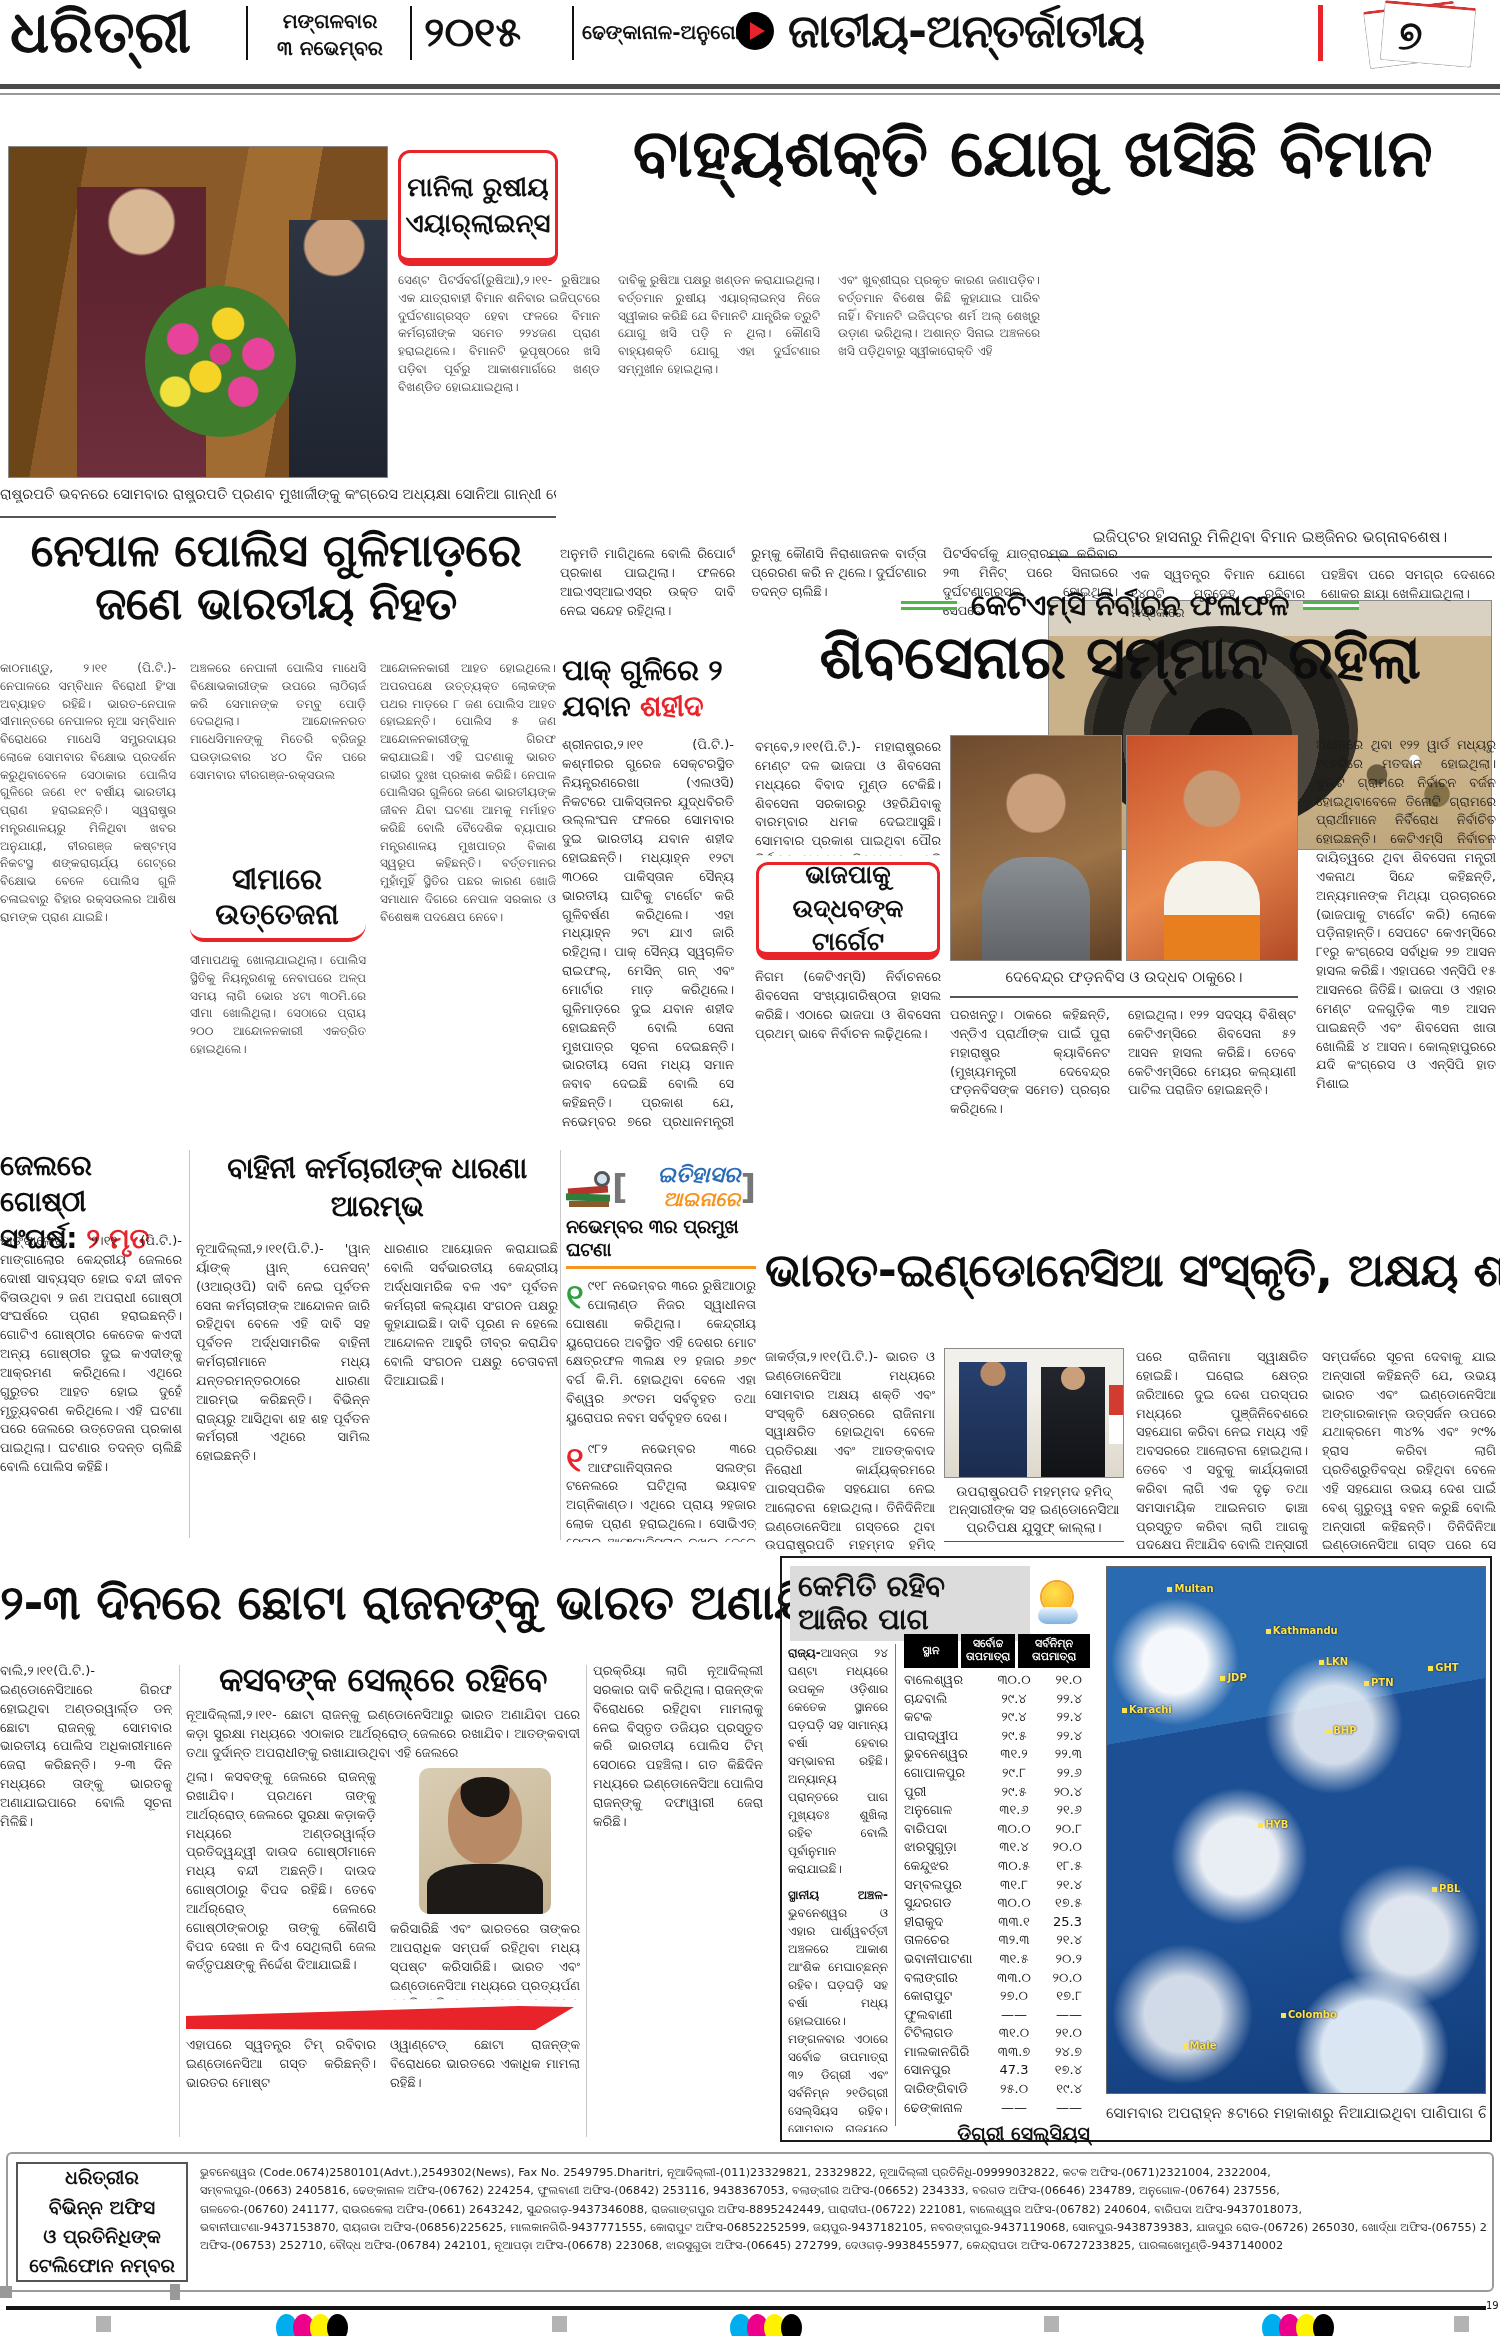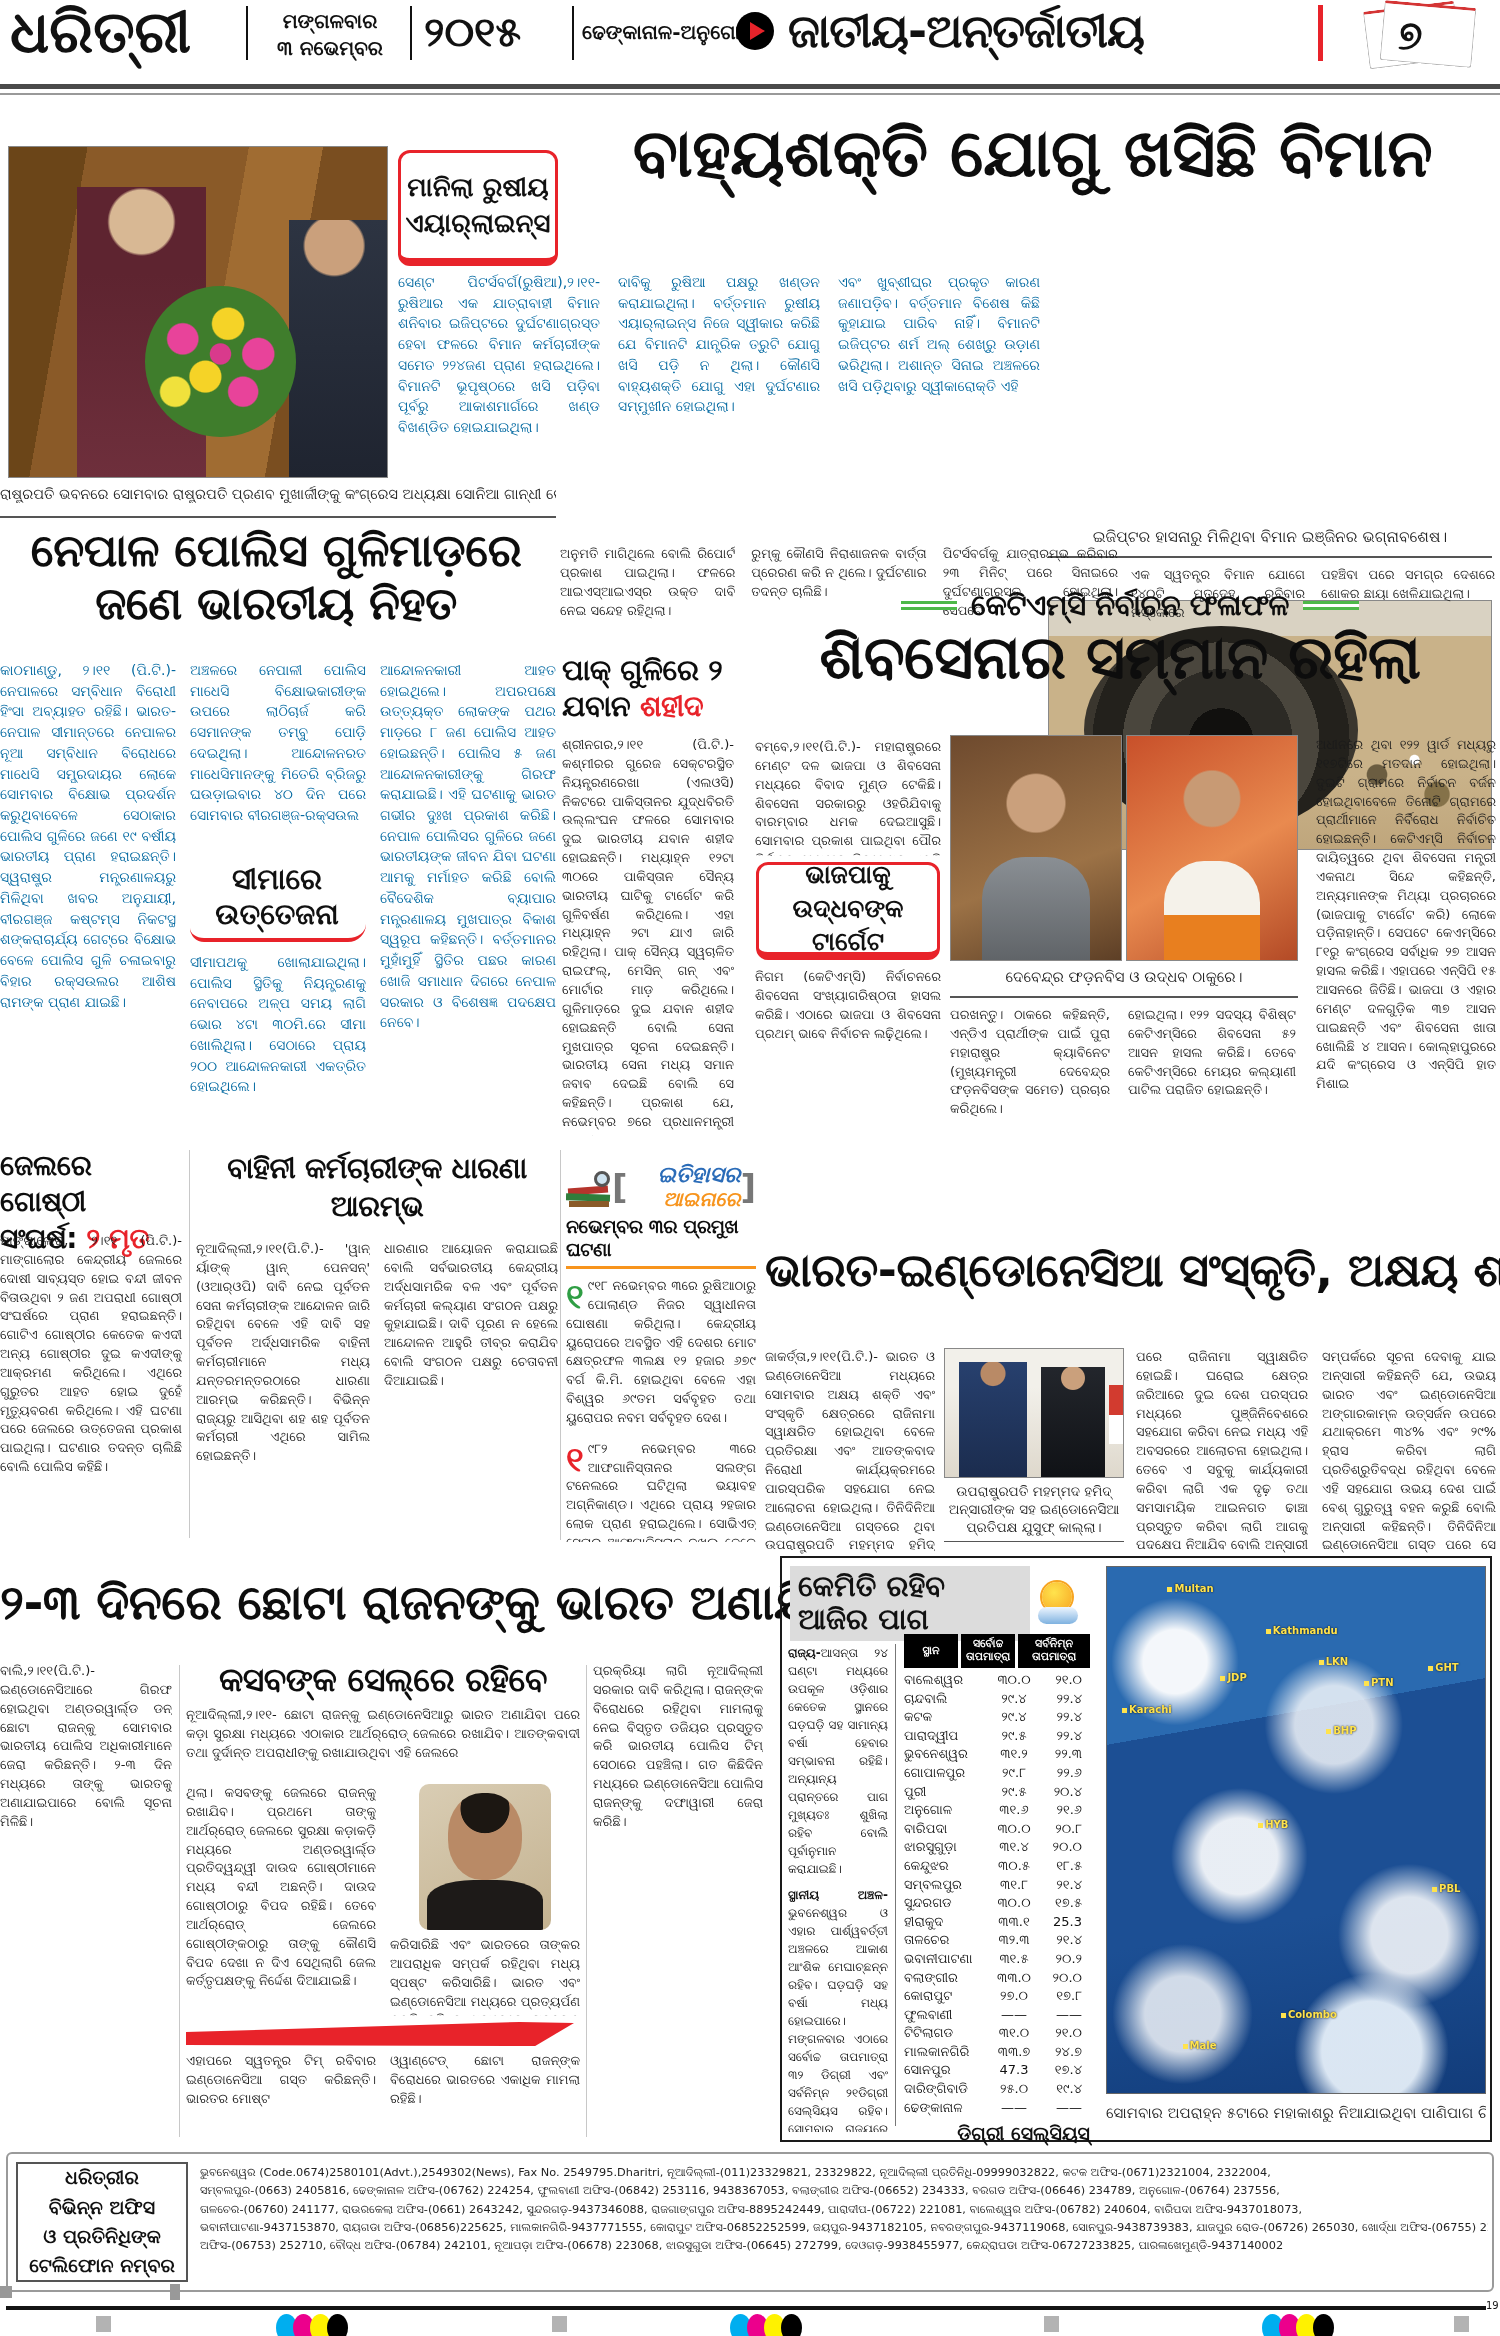--- a/index.html
+++ b/index.html
@@ -1,20 +1,20 @@
 <!DOCTYPE html>
 <html><head>
 <meta charset="utf-8">
 <style>
   *{margin:0;padding:0;box-sizing:border-box}
   html,body{background:#e9e9e9}
   #page{position:relative;width:1500px;height:2336px;background:#fff;margin:0 auto;
         font-family:"DejaVu Sans","Liberation Sans",sans-serif;color:#111;overflow:hidden}
   .abs{position:absolute}
-  .bt{font-size:14px;line-height:1.48;text-align:justify;color:#0369a1;overflow:hidden}
+  .bt{font-size:12px;line-height:1.48;text-align:justify;color:#404040;overflow:hidden}
   .bts{font-size:13px;line-height:1.45;text-align:justify;color:#1b1b1b;overflow:hidden}
   .cols{display:flex;overflow:hidden}
   .cols>div{flex:1;min-width:0}
   .hl{font-weight:bold;color:#0d0d0d;letter-spacing:-.5px}
   .center{text-align:center}
   .red{color:#e8232a}.green{color:#2f9e44}
   .vr{position:absolute;width:1px;background:#c8c8c8}
   .hrule{position:absolute;background:#555}
   .caption{font-size:15px;color:#222;text-align:center;overflow:hidden;white-space:nowrap}
   
@@ -276,21 +276,21 @@
   </div>
   <div class="abs bts" style="left:1136px;top:1348px;width:172px;height:208px">ପରେ ରାଜିନାମା ସ୍ୱାକ୍ଷରିତ ହୋଇଛି। ଘରୋଇ କ୍ଷେତ୍ର ଜରିଆରେ ଦୁଇ ଦେଶ ପରସ୍ପର ମଧ୍ୟରେ ପୁଞ୍ଜିନିବେଶରେ ସହଯୋଗ କରିବା ନେଇ ମଧ୍ୟ ଏହି ଅବସରରେ ଆଲୋଚନା ହୋଇଥିଲା। ତେବେ ଏ ସବୁକୁ କାର୍ଯ୍ୟକାରୀ କରିବା ଲାଗି ଏକ ଦୃଢ଼ ତଥା ସମସାମୟିକ ଆଇନଗତ ଢାଞ୍ଚା ପ୍ରସ୍ତୁତ କରିବା ଲାଗି ଆଗକୁ ପଦକ୍ଷେପ ନିଆଯିବ ବୋଲି ଅନ୍‌ସାରୀ ଗଣମାଧ୍ୟମ ସମ୍ମୁଖରେ ସୂଚନା ଦେଇଛନ୍ତି। ସ୍ୱାକ୍ଷରିତ ଚୁକ୍ତି</div>
   <div class="abs bts" style="left:1322px;top:1348px;width:174px;height:208px">ସମ୍ପର୍କରେ ସୂଚନା ଦେବାକୁ ଯାଇ ଅନ୍‌ସାରୀ କହିଛନ୍ତି ଯେ, ଉଭୟ ଭାରତ ଏବଂ ଇଣ୍ଡୋନେସିଆ ଅଙ୍ଗାରକାମ୍ଳ ଉତ୍ସର୍ଜନ ଉପରେ ଯଥାକ୍ରମେ ୩୪% ଏବଂ ୨୯% ହ୍ରାସ କରିବା ଲାଗି ପ୍ରତିଶ୍ରୁତିବଦ୍ଧ ରହିଥିବା ବେଳେ ଏହି ସହଯୋଗ ଉଭୟ ଦେଶ ପାଇଁ ବେଶ୍ ଗୁରୁତ୍ୱ ବହନ କରୁଛି ବୋଲି ଅନ୍‌ସାରୀ କହିଛନ୍ତି। ତିନିଦିନିଆ ଇଣ୍ଡୋନେସିଆ ଗସ୍ତ ପରେ ସେ ନଭେମ୍ବର ୪ ଏବଂ ୫ରେ ବ୍ରୁନେଇ ଗସ୍ତ କରିବେ।</div>
 
   <div class="abs hl center" style="left:0;top:1574px;width:762px;font-size:48px;white-space:nowrap">୨-୩ ଦିନରେ ଛୋଟା ରାଜନଙ୍କୁ ଭାରତ ଅଣାଯିବ</div>
   <div class="abs bts" style="left:0;top:1662px;width:172px;height:480px">ବାଲି,୨।୧୧(ପି.ଟି.)- ଇଣ୍ଡୋନେସିଆରେ ଗିରଫ ହୋଇଥିବା ଅଣ୍ଡରୱାର୍ଲ୍ଡ ଡନ୍ ଛୋଟା ରାଜନ୍‌କୁ ସୋମବାର ଭାରତୀୟ ପୋଲିସ ଅଧିକାରୀମାନେ ଜେରା କରିଛନ୍ତି। ୨-୩ ଦିନ ମଧ୍ୟରେ ତାଙ୍କୁ ଭାରତକୁ ଅଣାଯାଇପାରେ ବୋଲି ସୂଚନା ମିଳିଛି।</div>
   <div class="vr" style="left:179px;top:1665px;height:472px"></div>
   <div class="abs" style="left:186px;top:1660px;width:394px;height:482px;overflow:hidden">
     <div class="hl center" style="font-size:33px">କସବଙ୍କ ସେଲ୍‌ରେ ରହିବେ</div>
     <div class="bts" style="margin-top:6px;height:62px">ନୂଆଦିଲ୍ଲୀ,୨।୧୧- ଛୋଟା ରାଜନ୍‌କୁ ଇଣ୍ଡୋନେସିଆରୁ ଭାରତ ଅଣାଯିବା ପରେ କଡ଼ା ସୁରକ୍ଷା ମଧ୍ୟରେ ଏଠାକାର ଆର୍ଥର୍‌ରୋଡ୍ ଜେଲରେ ରଖାଯିବ। ଆତଙ୍କବାଦୀ ତଥା ଦୁର୍ଦାନ୍ତ ଅପରାଧୀଙ୍କୁ ରଖାଯାଉଥିବା ଏହି ଜେଲରେ</div>
-    <div class="cols" style="gap:14px;height:232px;margin-top:16px">
+    <div class="cols" style="gap:14px;height:232px;margin-top:0">
       <div class="bts">ଥିଲା। କସବଙ୍କୁ ଜେଲରେ ରାଜନ୍‌କୁ ରଖାଯିବ। ପ୍ରଥମେ ତାଙ୍କୁ ଆର୍ଥର୍‌ରୋଡ୍ ଜେଲରେ ସୁରକ୍ଷା କଡ଼ାକଡ଼ି ମଧ୍ୟରେ ଅଣ୍ଡରୱାର୍ଲ୍ଡ ପ୍ରତିଦ୍ୱନ୍ଦ୍ୱୀ ଦାଉଦ ଗୋଷ୍ଠୀମାନେ ମଧ୍ୟ ବନ୍ଦୀ ଅଛନ୍ତି। ଦାଉଦ ଗୋଷ୍ଠୀଠାରୁ ବିପଦ ରହିଛି। ତେବେ ଆର୍ଥର୍‌ରୋଡ୍ ଜେଲରେ ଗୋଷ୍ଠୀଙ୍କଠାରୁ ତାଙ୍କୁ କୌଣସି ବିପଦ ଦେଖା ନ ଦିଏ ସେଥିଲାଗି ଜେଲ କର୍ତ୍ତୃପକ୍ଷଙ୍କୁ ନିର୍ଦ୍ଦେଶ ଦିଆଯାଇଛି।</div>
       <div style="overflow:hidden">
         <div class="ph ph-rajan" style="width:132px;height:146px;margin:0 auto 6px">
           <div class="head"></div>
             <div class="suit"></div>
         </div>
         <div class="bts">କରିସାରିଛି ଏବଂ ଭାରତରେ ତାଙ୍କର ଆପରାଧିକ ସମ୍ପର୍କ ରହିଥିବା ମଧ୍ୟ ସ୍ପଷ୍ଟ କରିସାରିଛି। ଭାରତ ଏବଂ ଇଣ୍ଡୋନେସିଆ ମଧ୍ୟରେ ପ୍ରତ୍ୟର୍ପଣ ଚୁକ୍ତି ରହି ନ ଥିବାବେଳେ ରାଜନ୍‌ଙ୍କୁ ଫେରାଇ ଆଣିବା ନେଇ ଟିକିଏ ସମୟ ଲାଗିବ। ପ୍ରତ୍ୟର୍ପଣ ଲାଗି ଭାରତୀୟ କର୍ତ୍ତୃପକ୍ଷ ଇଣ୍ଡୋନେସିଆ ପ୍ରତିପକ୍ଷଙ୍କୁ ରାଜନଙ୍କ ଭାରତୀୟ ପରିଚୟ ସମ୍ପର୍କରେ ବିସ୍ତୃତ ରିପୋର୍ଟ ପ୍ରଦାନ କରିସାରିଛନ୍ତି। ଏହାସହିତ ଇଣ୍ଡୋନେସିଆ ଗସ୍ତରେ ଥିବା ଭାରତୀୟ ଉପରାଷ୍ଟ୍ରପତି ହମିଦ୍ ଅନ୍‌ସାରୀ ସେଠାକାର ପ୍ରତିପକ୍ଷଙ୍କ ସହ ପ୍ରତ୍ୟର୍ପଣ ଚୁକ୍ତି ସମ୍ପର୍କରେ ମଧ୍ୟ ଆଲୋଚନା କରିବାର କାର୍ଯ୍ୟକ୍ରମ ରହିଛି, ଯାହାକି ରାଜନ୍‌ଙ୍କୁ ଭାରତ ଆଣିବାରେ ବେଶ୍</div>
       </div>
     </div>
     <div class="swoosh" style="width:388px;height:24px;margin:6px 0"></div>

